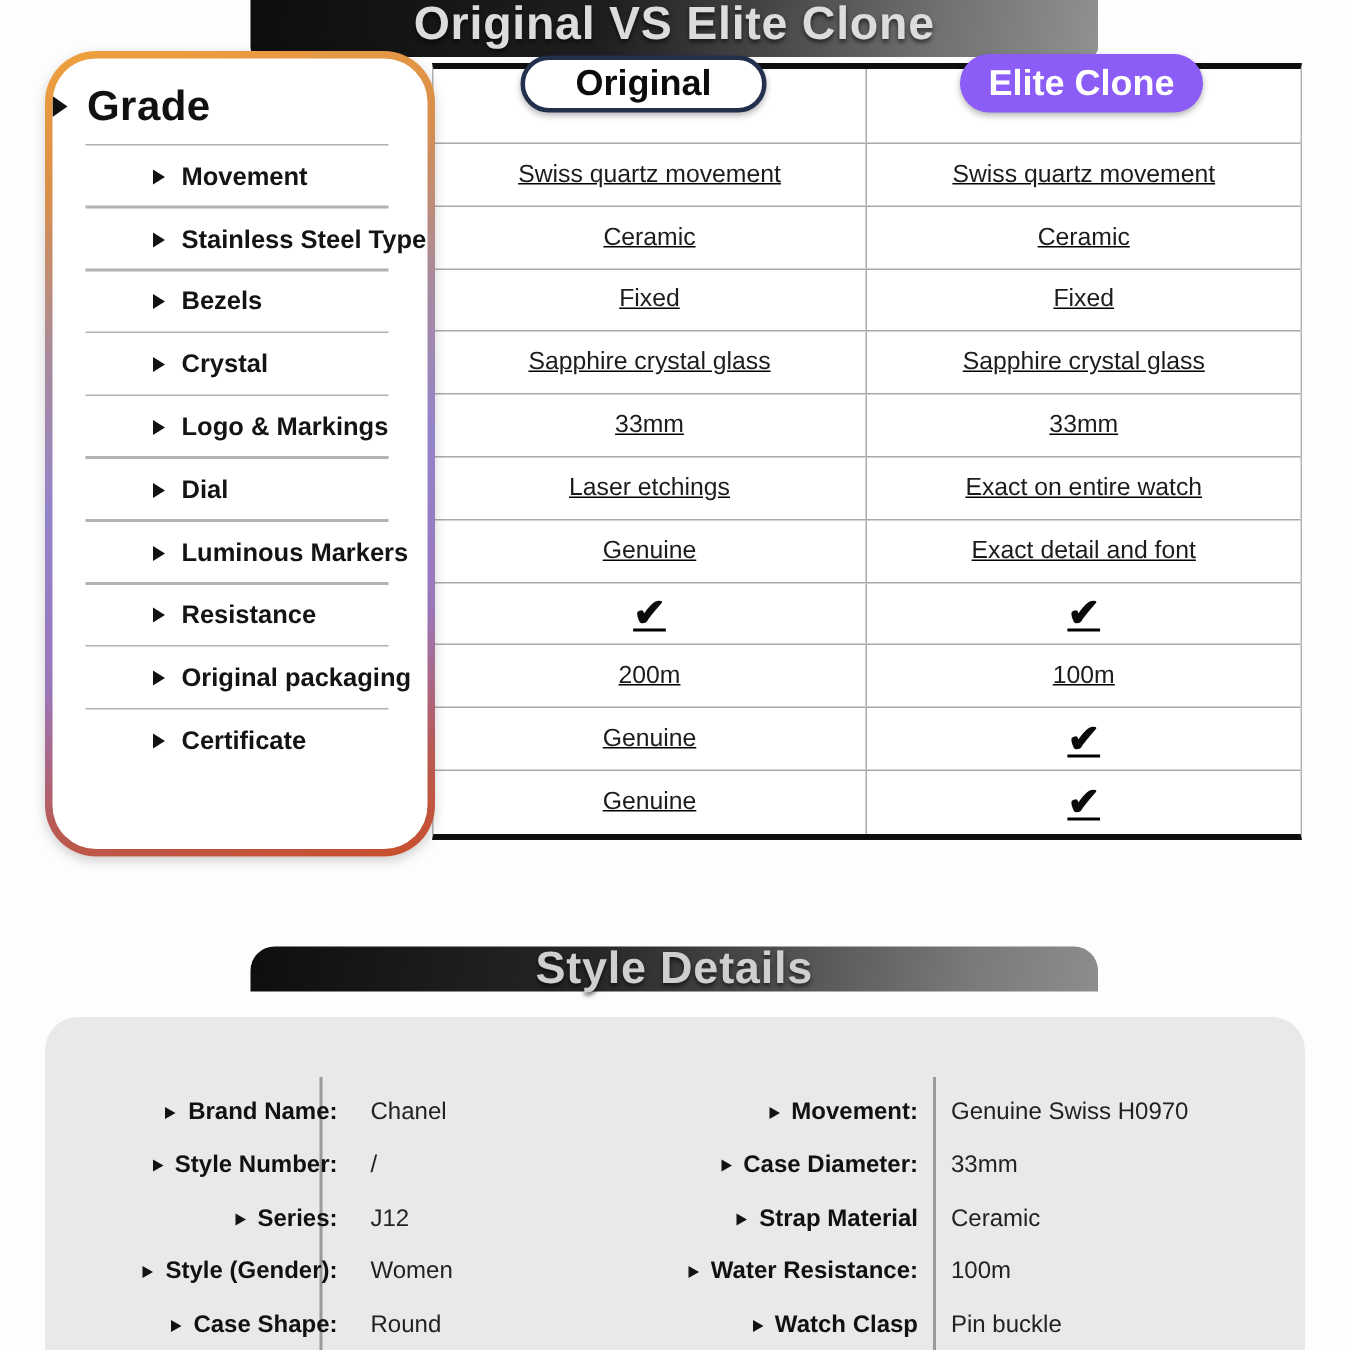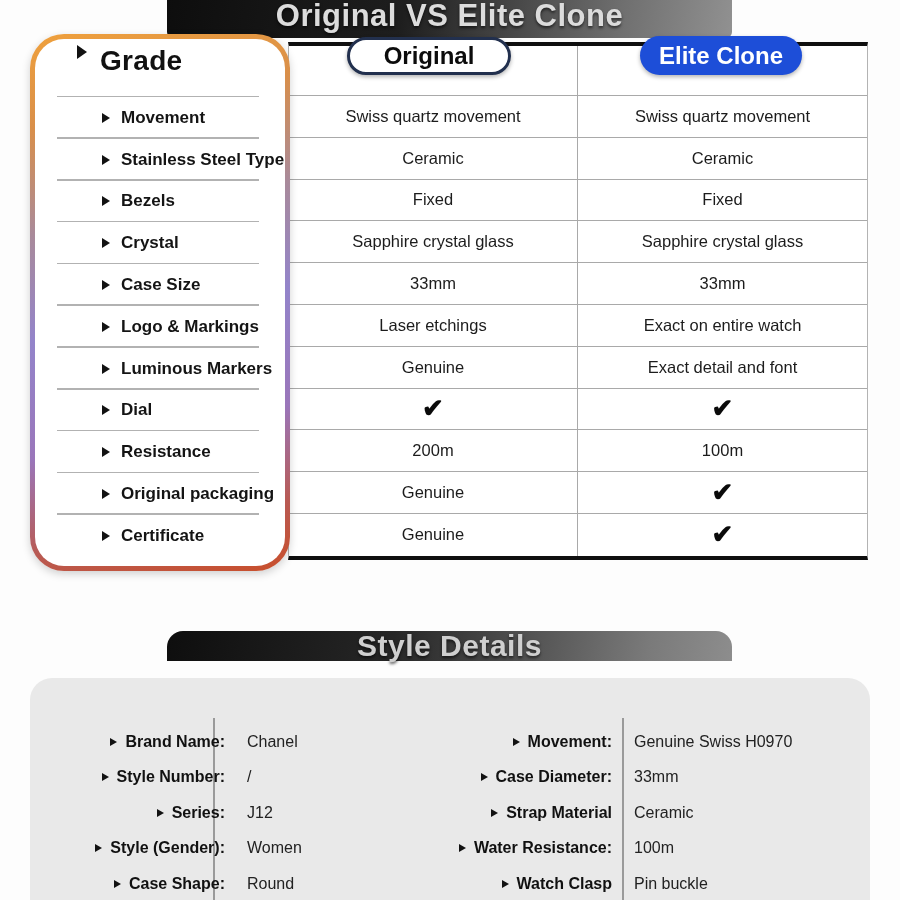--- a/index.html
+++ b/index.html
@@ -11,47 +11,47 @@
   .top-banner { position:absolute; left:167px; top:-26px; width:565px; height:64px;
     background:linear-gradient(100deg,#0d0d0d 0%,#1e1e1e 42%,#6f6f6f 80%,#919191 100%);
     border-radius:14px 14px 6px 6px; z-index:1;
     display:flex; align-items:flex-end; justify-content:center; padding-bottom:4px; }
   .banner-text { font-size:31px; font-weight:700; color:#dcdcdc; letter-spacing:.5px;
     text-shadow:0 2px 3px rgba(0,0,0,.6); white-space:nowrap; }
 
   
   .cmp-table { position:absolute; left:288px; top:42px; width:580px; z-index:2;
     border-top:4px solid #0f0f0f; border-bottom:4px solid #0f0f0f;
-    border-right:1.5px solid #b3b3b3; border-left:1.5px solid #b3b3b3; background:#fff; }
+    border-right:1.5px solid #b3b3b3; border-left:1.5px solid #b3b3b3; background:#fff;text-decoration:underline; }
   .cmp-header-row { height:50px; display:grid; grid-template-columns:1fr 1fr;
     border-bottom:1.5px solid #a9a9a9; }
   .cmp-header-row .hcell:first-child { border-right:1.5px solid #a9a9a9; }
   .cmp-row { height:41.8px; display:grid; grid-template-columns:1fr 1fr;
     border-bottom:1.5px solid #a9a9a9; }
   .cmp-row:last-child { border-bottom:none; }
   .cmp-cell { display:flex; align-items:center; justify-content:center;
     font-size:16.5px; color:#1c1c1c; }
   .cmp-cell.c1 { border-right:1.5px solid #a9a9a9; }
   .cmp-cell.check { font-size:26px; font-weight:700; color:#0a0a0a; }
 
   
   .pill { position:absolute; z-index:7; display:flex; align-items:center; justify-content:center;
     border-radius:20px; font-weight:700; font-size:24px; box-shadow:0 2px 4px rgba(0,0,0,.3); }
   .pill-original { left:347px; top:37px; width:164px; height:38px; background:#fff;
     border:3px solid #22304e; color:#0c0c0c; }
-  .pill-clone { left:640px; top:36px; width:162px; height:39px; background:#1d4ed8; color:#fff; }
+  .pill-clone { left:640px; top:36px; width:162px; height:39px; background:#8b5cf6; color:#fff; }
 
   
   .sidebar { position:absolute; left:30px; top:34px; width:260px; height:537px;
     border-radius:34px; padding:5px; z-index:6;
     background:linear-gradient(168deg,#efa03c 0%,#d98f4a 16%,#a98a9a 34%,#9384ca 52%,#9a76ba 72%,#b85a53 88%,#c94f2b 100%);
     box-shadow:0 3px 8px rgba(0,0,0,.18); }
   .sidebar-inner { width:100%; height:100%; background:#fff; border-radius:29px;
     padding-top:6px; overflow:hidden; }
-  .sb-grade { position:relative; height:52px; display:flex; padding-left:42px; }
+  .sb-grade { position:relative; height:52px; display:flex; align-items:center; }
   .sb-grade .label { font-size:28px; font-weight:700; color:#111; letter-spacing:.3px; }
   .sb-item { position:relative; height:41.8px; display:flex; align-items:center; padding-left:67px; }
   .sb-item .label { font-size:17px; font-weight:700; color:#141414; }
   .sb-grade::after, .sb-item::after { content:''; position:absolute; left:22px; right:26px;
     bottom:0; height:1.5px; background:#b2b2b2; }
   .sb-item:last-child::after { display:none; }
   .tri { display:inline-block; width:0; height:0; border-top:5.5px solid transparent;
     border-bottom:5.5px solid transparent; border-left:8px solid #121212; margin-right:11px; flex:0 0 auto; }
   .tri-big { border-top-width:7px; border-bottom-width:7px; border-left-width:10px; margin-right:13px; }
   .tri-sm { border-top-width:4.5px; border-bottom-width:4.5px; border-left-width:7px; margin-right:0; }
@@ -164,33 +164,29 @@
           <div class="sb-item">
             <span class="tri"></span>
             <span class="label">Bezels</span>
           </div>
           <div class="sb-item">
             <span class="tri"></span>
             <span class="label">Crystal</span>
           </div>
           <div class="sb-item">
             <span class="tri"></span>
-            <span class="label">Case Size</span>
-          </div>
-          <div class="sb-item">
-            <span class="tri"></span>
             <span class="label">Logo &amp; Markings</span>
           </div>
           <div class="sb-item">
             <span class="tri"></span>
+            <span class="label">Dial</span>
+          </div>
+          <div class="sb-item">
+            <span class="tri"></span>
             <span class="label">Luminous Markers</span>
-          </div>
-          <div class="sb-item">
-            <span class="tri"></span>
-            <span class="label">Dial</span>
           </div>
           <div class="sb-item">
             <span class="tri"></span>
             <span class="label">Resistance</span>
           </div>
           <div class="sb-item">
             <span class="tri"></span>
             <span class="label">Original packaging</span>
           </div>
           <div class="sb-item">

